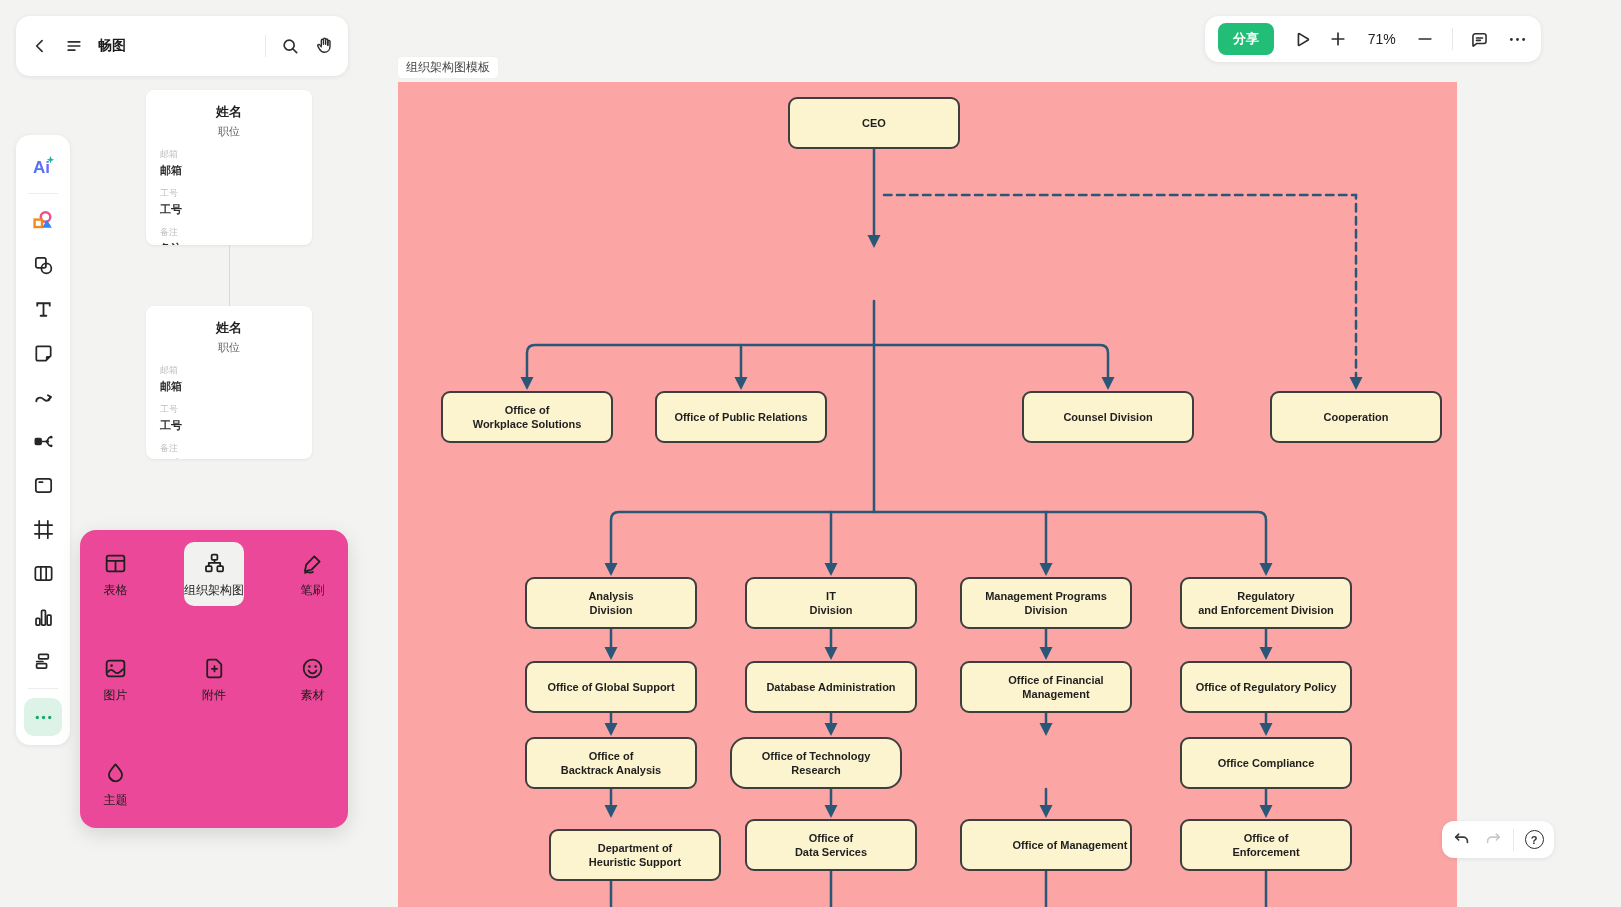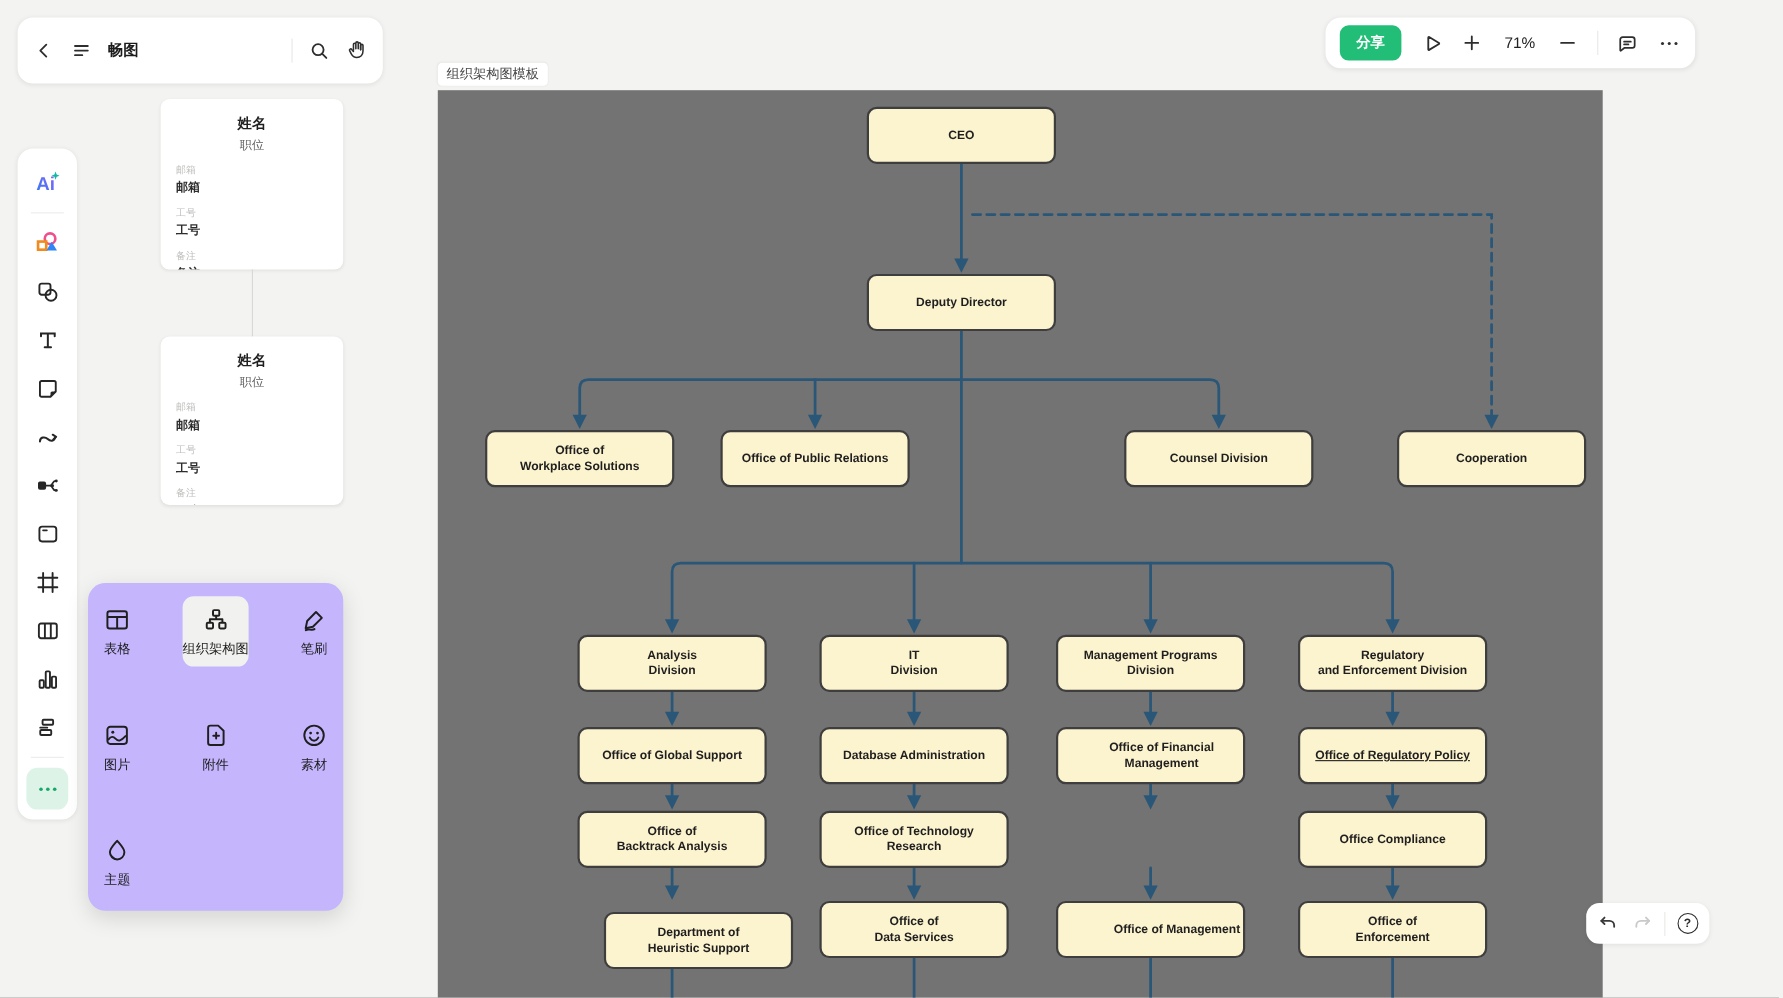--- a/index.html
+++ b/index.html
@@ -23,37 +23,37 @@
   .share-btn{background:#22be77;color:#fff;font-size:13px;font-weight:bold;border:none;border-radius:8px;padding:7px 15px;cursor:pointer;}
   .zoom-text{font-size:14px;color:#222;min-width:34px;text-align:center;}
 
   
   .sidebar{position:absolute;left:16px;top:135px;width:54px;padding:9px 0;display:flex;flex-direction:column;align-items:center;}
   .sb-item{width:44px;height:44px;display:flex;align-items:center;justify-content:center;cursor:pointer;border-radius:10px;}
   .sb-div{width:30px;height:1px;background:#ececea;margin:5px 0;}
   .sb-more{width:38px;height:38px;background:#ddf3e8;border-radius:10px;display:flex;align-items:center;justify-content:center;cursor:pointer;margin-top:4px;}
 
   
-  .popup{position:absolute;left:80px;top:530px;width:232px;box-sizing:border-box;border-radius:16px;background:#c4b5fd;box-shadow:0 6px 20px rgba(0,0,0,.13);padding:12px 8px;display:grid;grid-template-columns:repeat(3,1fr);row-gap:8px;gap:41px;}
+  .popup{position:absolute;left:80px;top:530px;width:268px;box-sizing:border-box;border-radius:16px;background:#ec4899;box-shadow:0 6px 20px rgba(0,0,0,.13);padding:12px 8px;display:grid;grid-template-columns:repeat(3,1fr);row-gap:8px;gap:41px;}
   .pp-item{display:flex;flex-direction:column;align-items:center;gap:6px;padding:9px 0 7px;cursor:pointer;border-radius:10px;}
   .pp-item.selected{background:#f1f1ef;}
   .pp-label{font-size:12px;color:#1c1c1c;white-space:nowrap;}
 
   
   .tcard{position:absolute;left:146px;width:166px;background:#fff;border-radius:8px;box-shadow:0 1px 3px rgba(0,0,0,.07);box-sizing:border-box;overflow:hidden;}
   .tc-name{text-align:center;font-weight:bold;font-size:13px;color:#1f1f1f;margin-top:13px;}
   .tc-title{text-align:center;font-size:11px;color:#5d5d5d;margin-top:3px;}
   .tc-field{margin:9px 0 0 14px;}
   .tc-label{font-size:9px;color:#bdbdbb;}
   .tc-value{font-size:11px;font-weight:bold;color:#2c2c2c;margin-top:2px;}
   .tc-link{position:absolute;left:229px;top:245px;width:1px;height:61px;background:#d8d8d5;}
 
   
   .canvas-title{position:absolute;left:398px;top:57px;font-size:12px;color:#454545;background:#fff;border-radius:4px;padding:2px 8px;box-shadow:0 0 2px rgba(0,0,0,.06);}
-  .canvas{position:absolute;left:398px;top:82px;width:1059px;height:825px;background:#737373;}
+  .canvas{position:absolute;left:398px;top:82px;width:1059px;height:825px;background:#fca5a5;}
   .connectors{position:absolute;left:0;top:0;}
   .node{
     position:absolute;width:172px;height:52px;box-sizing:border-box;
     background:#fcf3cf;border:2px solid #3e3e3e;border-radius:9px;
     display:flex;align-items:center;justify-content:center;text-align:center;
     font-size:11px;font-weight:bold;color:#1f1f1f;line-height:14px;white-space:pre-line;cursor:pointer;
   }
 
   
   .footer-bar{position:absolute;left:1442px;top:821px;width:112px;height:37px;display:flex;align-items:center;justify-content:space-evenly;border-radius:12px;}
@@ -345,46 +345,45 @@
       <polygon points="641.5,641 654.5,641 648,654"></polygon>
       <polygon points="861.5,641 874.5,641 868,654"></polygon>
       <polygon points="206.5,723 219.5,723 213,736"></polygon>
       <polygon points="426.5,723 439.5,723 433,736"></polygon>
       <polygon points="641.5,723 654.5,723 648,736"></polygon>
       <polygon points="861.5,723 874.5,723 868,736"></polygon>
     </g>
   </svg>
 
   <div class="node" style="left:390px;top:15px;">CEO</div>
-  <div class="node" style="left:390px;top:167px;">Deputy Director</div>
 
   <div class="node" style="left:43px;top:309px;">Office of
 Workplace Solutions</div>
   <div class="node" style="left:257px;top:309px;">Office of Public Relations</div>
   <div class="node" style="left:624px;top:309px;">Counsel Division</div>
   <div class="node" style="left:872px;top:309px;">Cooperation</div>
 
   <div class="node" style="left:127px;top:495px;">Analysis
 Division</div>
   <div class="node" style="left:347px;top:495px;">IT
 Division</div>
   <div class="node" style="left:562px;top:495px;">Management Programs
 Division</div>
   <div class="node" style="left:782px;top:495px;">Regulatory
 and Enforcement Division</div>
 
   <div class="node" style="left:127px;top:579px;">Office of Global Support</div>
   <div class="node" style="left:347px;top:579px;">Database Administration</div>
   <div class="node" style="left:562px;top:579px;padding-left:20px;">Office of Financial
 Management</div>
-  <div class="node" style="left:782px;top:579px;text-decoration:underline;">Office of Regulatory Policy</div>
+  <div class="node" style="left:782px;top:579px;">Office of Regulatory Policy</div>
 
   <div class="node" style="left:127px;top:655px;">Office of
 Backtrack Analysis</div>
-  <div class="node" style="left:347px;top:655px;">Office of Technology
+  <div class="node" style="left:332px;top:655px;border-radius:16px;">Office of Technology
 Research</div>
   <div class="node" style="left:782px;top:655px;">Office Compliance</div>
 
   <div class="node" style="left:127px;top:747px;margin-left:24px;">Department of
 Heuristic Support</div>
   <div class="node" style="left:347px;top:737px;">Office of
 Data Services</div>
   <div class="node" style="left:562px;top:737px;padding-left:48px;">Office of Management</div>
   <div class="node" style="left:782px;top:737px;">Office of
 Enforcement</div>

